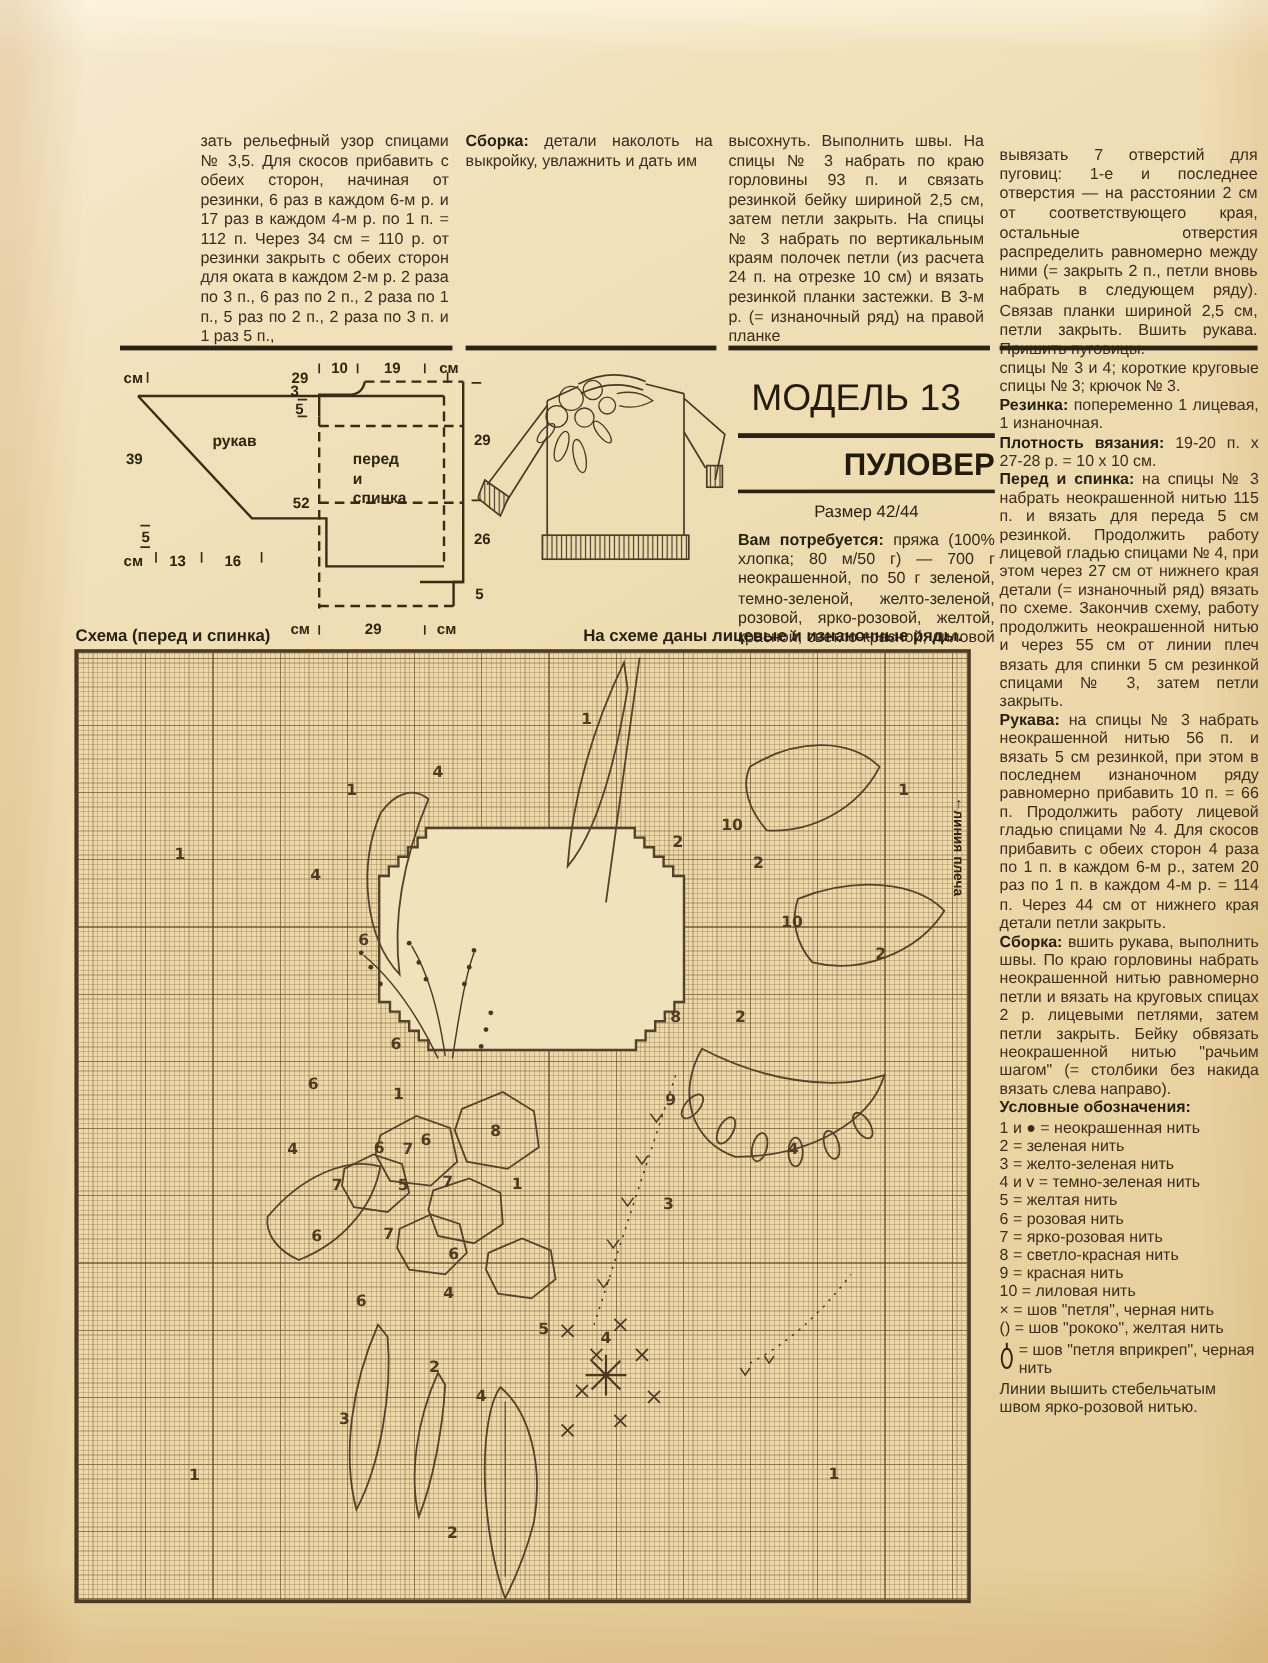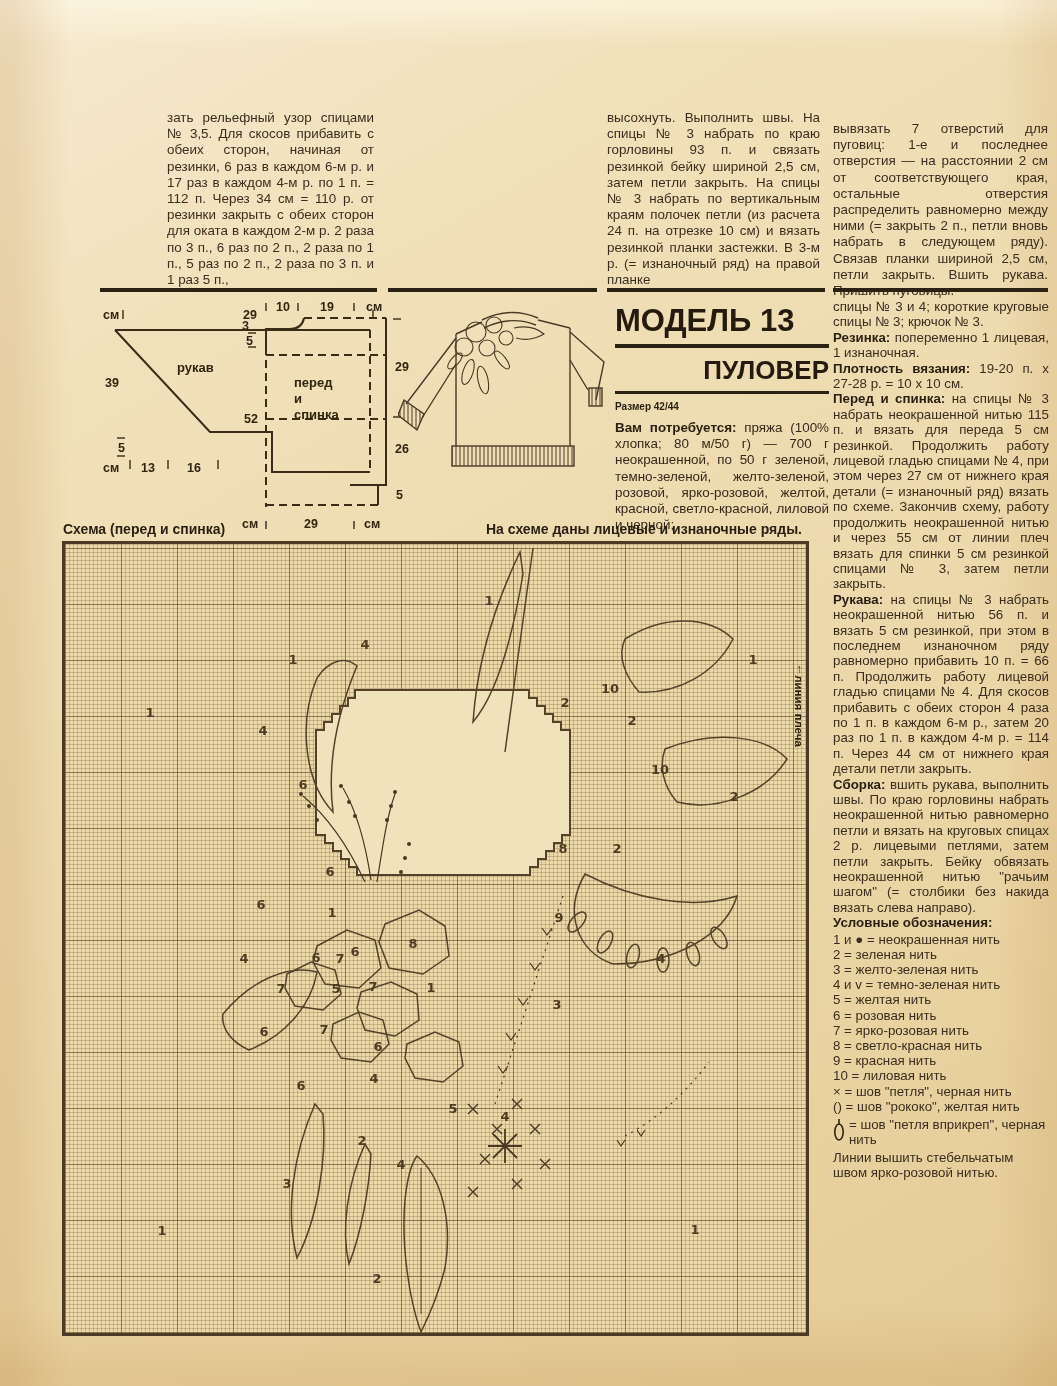--- a/index.html
+++ b/index.html
@@ -20,24 +20,24 @@
   .mast-v{font-family:"DejaVu Serif","Liberation Serif",serif;font-weight:700;font-size:72px;line-height:70px;letter-spacing:-2px;}
   .mast-serif{font-family:"DejaVu Serif","Liberation Serif",serif;font-weight:700;font-size:44px;letter-spacing:0px;}
   .mast-sans{font-family:"Liberation Sans",sans-serif;font-weight:800;font-size:47px;letter-spacing:-1px;}
   
   .col{position:absolute;top:110px;font-size:13.4px;line-height:16.2px;text-align:justify;color:#3b2e1e;}
   .col p,.flowcol p{margin:0;}
   .col b,.flowcol b,.bold{color:#281f11;}
   .rule{position:absolute;height:4px;background:#2c2214;}
   
   .model{position:absolute;left:615px;top:303px;width:214px;}
-  .model h1{margin:0;font-size:31px;font-weight:700;letter-spacing:0;color:#241b0e;}
+  .model h1{margin:11px;font-size:31px;font-weight:400;letter-spacing:0;color:#241b0e;}
   .model h2{margin:0;font-size:26px;font-weight:800;color:#241b0e;text-align:right;}
   .hrule{height:3.5px;background:#2c2214;margin:5px 0 7px;}
-  .size{font-weight:700;font-size:10px;margin:2px 0 8px;color:#281f11;}
+  .size{font-weight:400;font-size:14px;margin:2px 0 8px;color:#281f11;text-align:center;}
   .model .flowcol{font-size:13.4px;line-height:16.2px;text-align:justify;}
   
   .rightcol{position:absolute;left:833px;top:299px;width:216px;font-size:13.3px;line-height:15.4px;text-align:justify;color:#3b2e1e;}
   .legend{margin-top:1px;text-align:left;}
   .legend-line{line-height:15.2px;}
   .loop-line{display:flex;align-items:flex-start;gap:4px;margin-top:3px;text-align:left;line-height:15.2px;}
   .loop-line svg{flex:0 0 auto;margin-top:1px;}
   .legend-note{margin-top:2px;text-align:left;line-height:15.2px;}
   
   .schema-h{position:absolute;font-weight:700;font-size:14px;color:#281f11;}
@@ -62,20 +62,21 @@
 <body>
 
 <div class="page">
   <div class="vignette"></div>
 
 
   <div class="col" style="left:167px;width:207px;">
       <p>зать рельефный узор спицами № 3,5. Для скосов прибавить с обеих сторон, начиная от резинки, 6 раз в каждом 6-м р. и 17 раз в каждом 4-м р. по 1 п. = 112 п. Через 34 см = 110 р. от резинки закрыть с обеих сторон для оката в каждом 2-м р. 2 раза по 3 п., 6 раз по 2 п., 2 раза по 1 п., 5 раз по 2 п., 2 раза по 3 п. и 1 раз 5 п.,</p>
     </div>
   <div class="col" style="left:388px;width:206px;">
+      <p><b>Сборка:</b> детали наколоть на выкройку, увлажнить и дать им</p>
     </div>
   <div class="col" style="left:607px;width:213px;">
       <p>высохнуть. Выполнить швы. На спицы № 3 набрать по краю горловины 93 п. и связать резинкой бейку шириной 2,5 см, затем петли закрыть. На спицы № 3 набрать по вертикальным краям полочек петли (из расчета 24 п. на отрезке 10 см) и вязать резинкой планки застежки. В 3-м р. (= изнаночный ряд) на правой планке</p>
     </div>
   <div class="col" style="left:833px;width:215px;margin-top:11px;">
       <p>вывязать 7 отверстий для пуговиц: 1-е и последнее отверстия — на расстоянии 2 см от соответствующего края, остальные отверстия распределить равномерно между ними (= закрыть 2 п., петли вновь набрать в следующем ряду). Связав планки шириной 2,5 см, петли закрыть. Вшить рукава. Пришить пуговицы.</p>
     </div>
 
   <div class="rule" style="left:100px;top:288px;width:277px;"></div>
   <div class="rule" style="left:388px;top:288px;width:209px;"></div>

